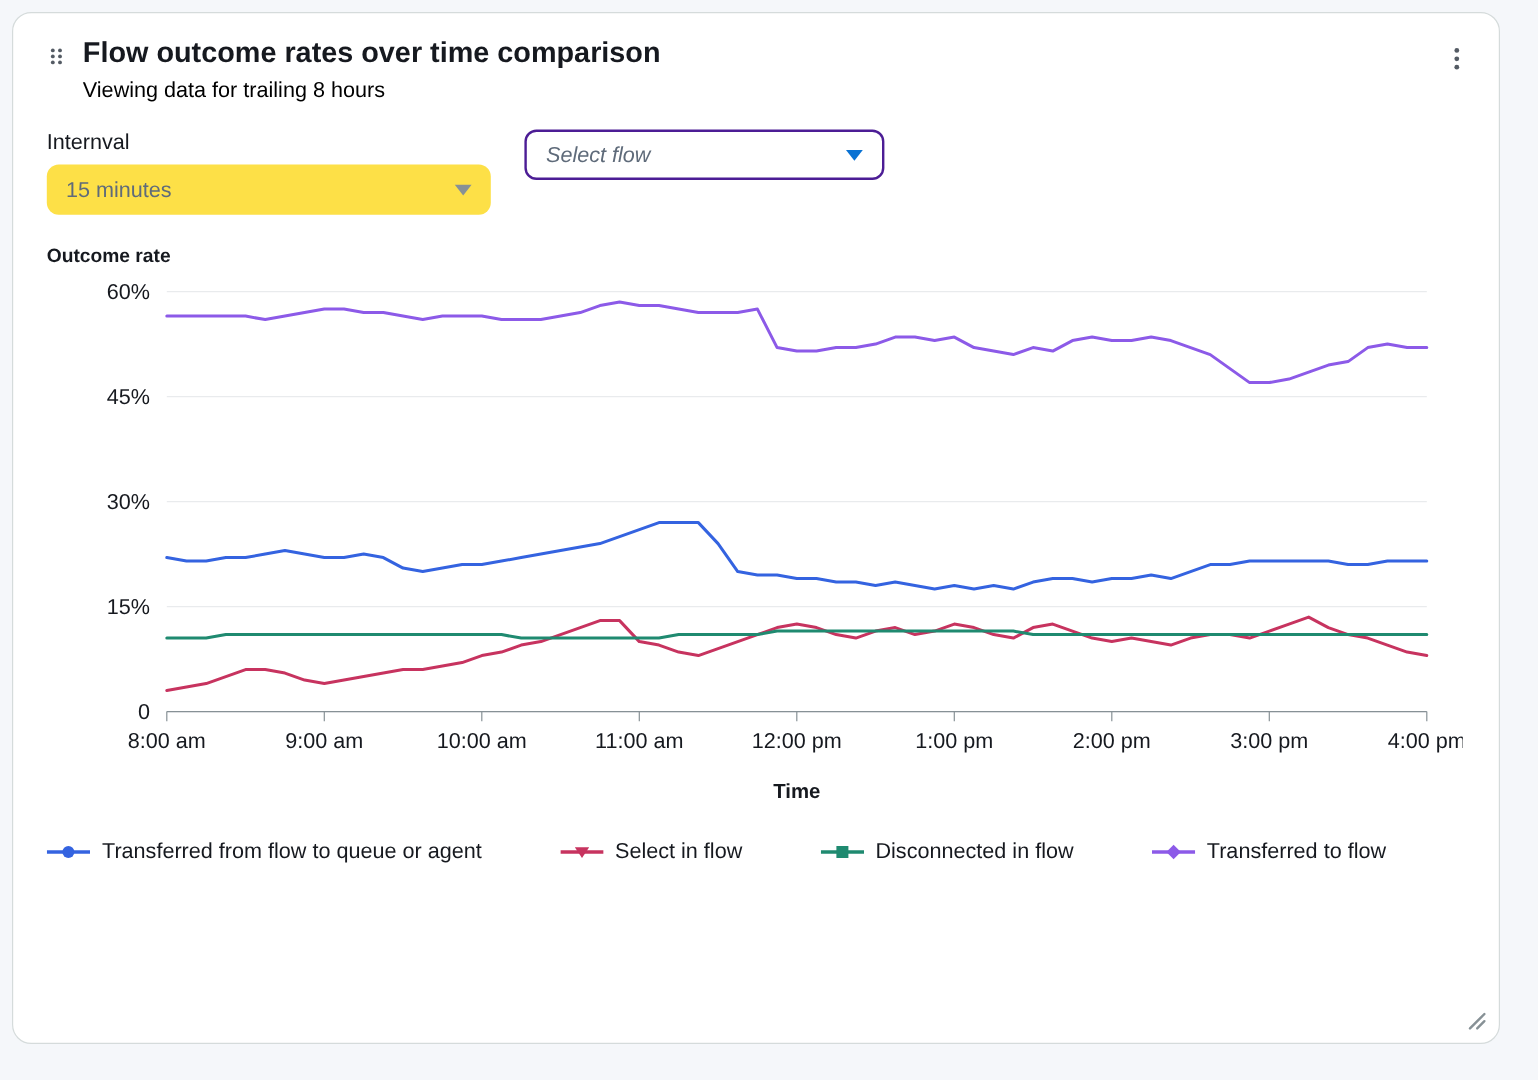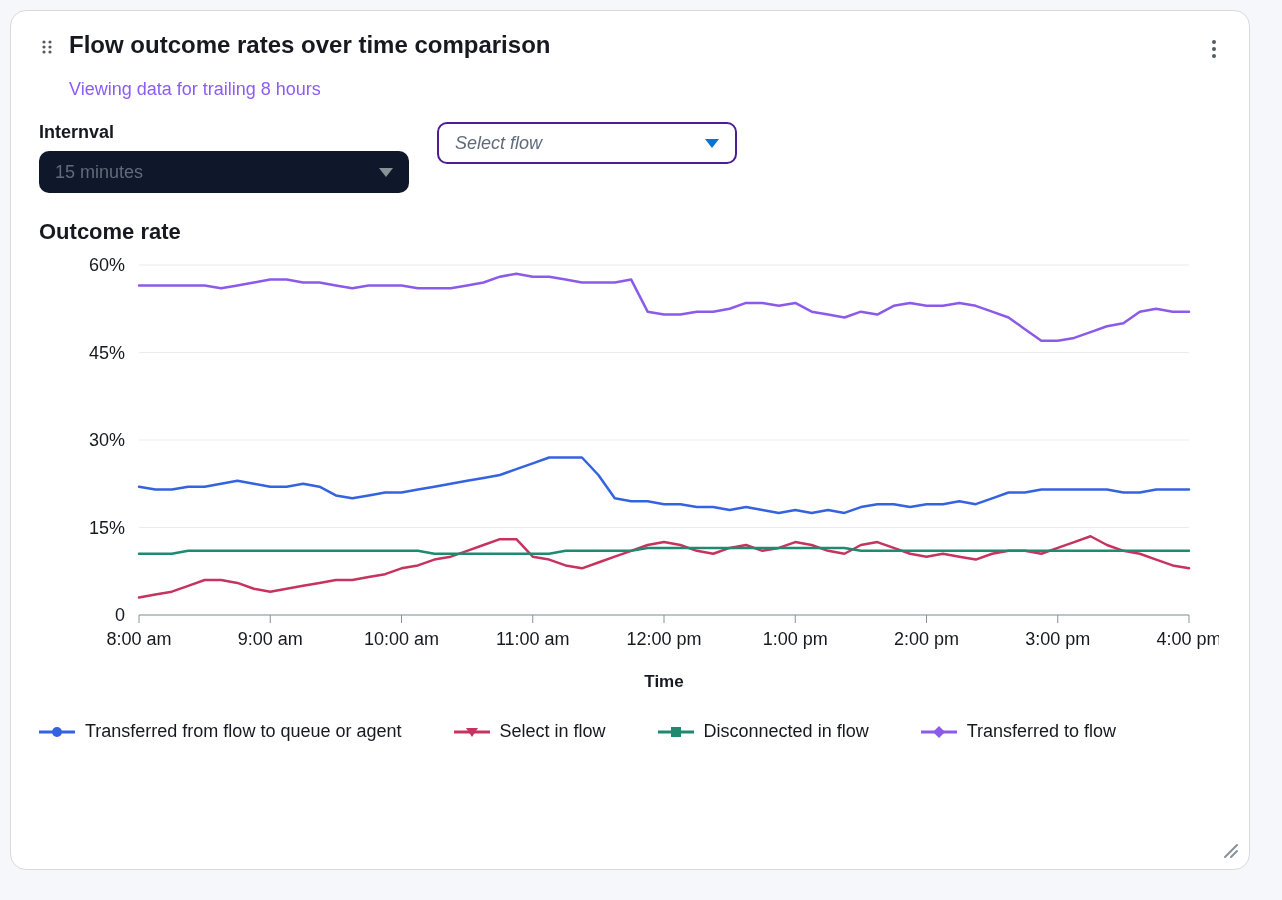--- a/index.html
+++ b/index.html
@@ -2,34 +2,34 @@
 <html><head>
 <meta charset="utf-8">
 <style>
 html,body{margin:0;padding:0;font-family:"Amazon Ember","Helvetica Neue",Arial,sans-serif;background:#f5f7fa;color:#16191f}
 body{padding:10px;box-sizing:border-box}
 .card{background:#fff;border:1px solid #d5dbdb;border-radius:16px;padding:20px 28px 18px;width:1240px;height:860px;box-sizing:border-box;position:relative}
 .header{display:flex;align-items:flex-start;gap:14px}
 .drag{width:16px;height:16px;margin-top:8px;color:#545b64;flex:none}
 .title-wrap{flex:1}
 h2{margin:0;font-size:24px;font-weight:700;color:#16191f}
-.subtitle{margin:20px 0 0;font-size:18px;color:#8b5cf6}
+.subtitle{margin:6px 0 0;font-size:18px;color:#000000}
 .more{position:absolute;top:22px;right:26px;color:#545b64;padding:6px;border-radius:4px;cursor:pointer}
 .controls{display:flex;gap:28px;margin-top:22px}
-.field label{display:block;font-weight:700;font-size:18px;margin-bottom:8px}
+.field label{display:block;font-weight:400;font-size:18px;margin-bottom:8px}
 .select{display:flex;align-items:center;justify-content:space-between;height:42px;border-radius:10px;padding:0 16px;box-sizing:border-box;cursor:pointer;font-size:18px}
-.sel-dis{background:#0f172a;color:#5f6b7a;width:370px}
+.sel-dis{background:#fde047;color:#5f6b7a;width:370px}
 .sel-act{background:#fff;border:2px solid #4c1d95;color:#5f6b7a;font-style:italic;width:300px}
 .caret{width:0;height:0;border-left:7px solid transparent;border-right:7px solid transparent;border-top:9px solid currentColor}
 .sel-dis .caret{color:#879196}
 .sel-act .caret{color:#0972d3}
-.ytitle{font-weight:700;font-size:22px;margin:26px 0 6px 0}
+.ytitle{font-weight:700;font-size:16px;margin:26px 0 6px 0}
 .chart-wrap{position:relative;height:440px;margin-left:0;margin-top:10px}
 svg{display:block}
-.legend{display:flex;flex-wrap:wrap;gap:14px 52px;margin-top:26px}
+.legend{display:flex;flex-wrap:wrap;gap:14px 65px;margin-top:26px}
 .li{display:flex;align-items:center;gap:10px;font-size:18px;cursor:pointer}
 .li svg{flex:none}
 .resize{position:absolute;right:10px;bottom:10px;color:#879196}
 </style>
 </head>
 <body>
 
 <div class="card">
 
   <div class="header">

